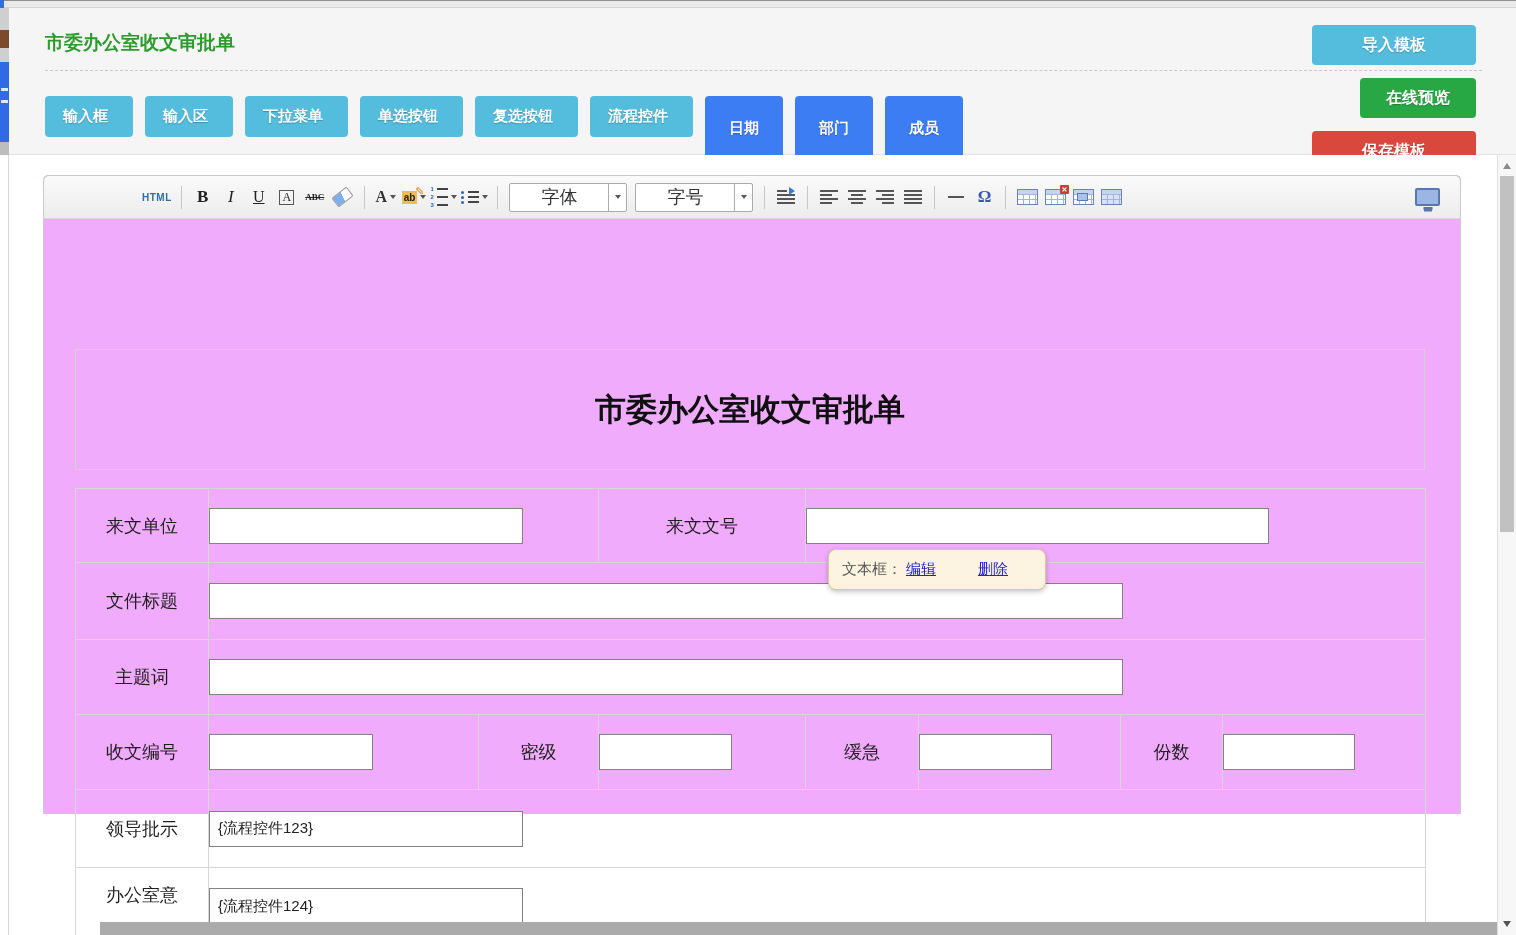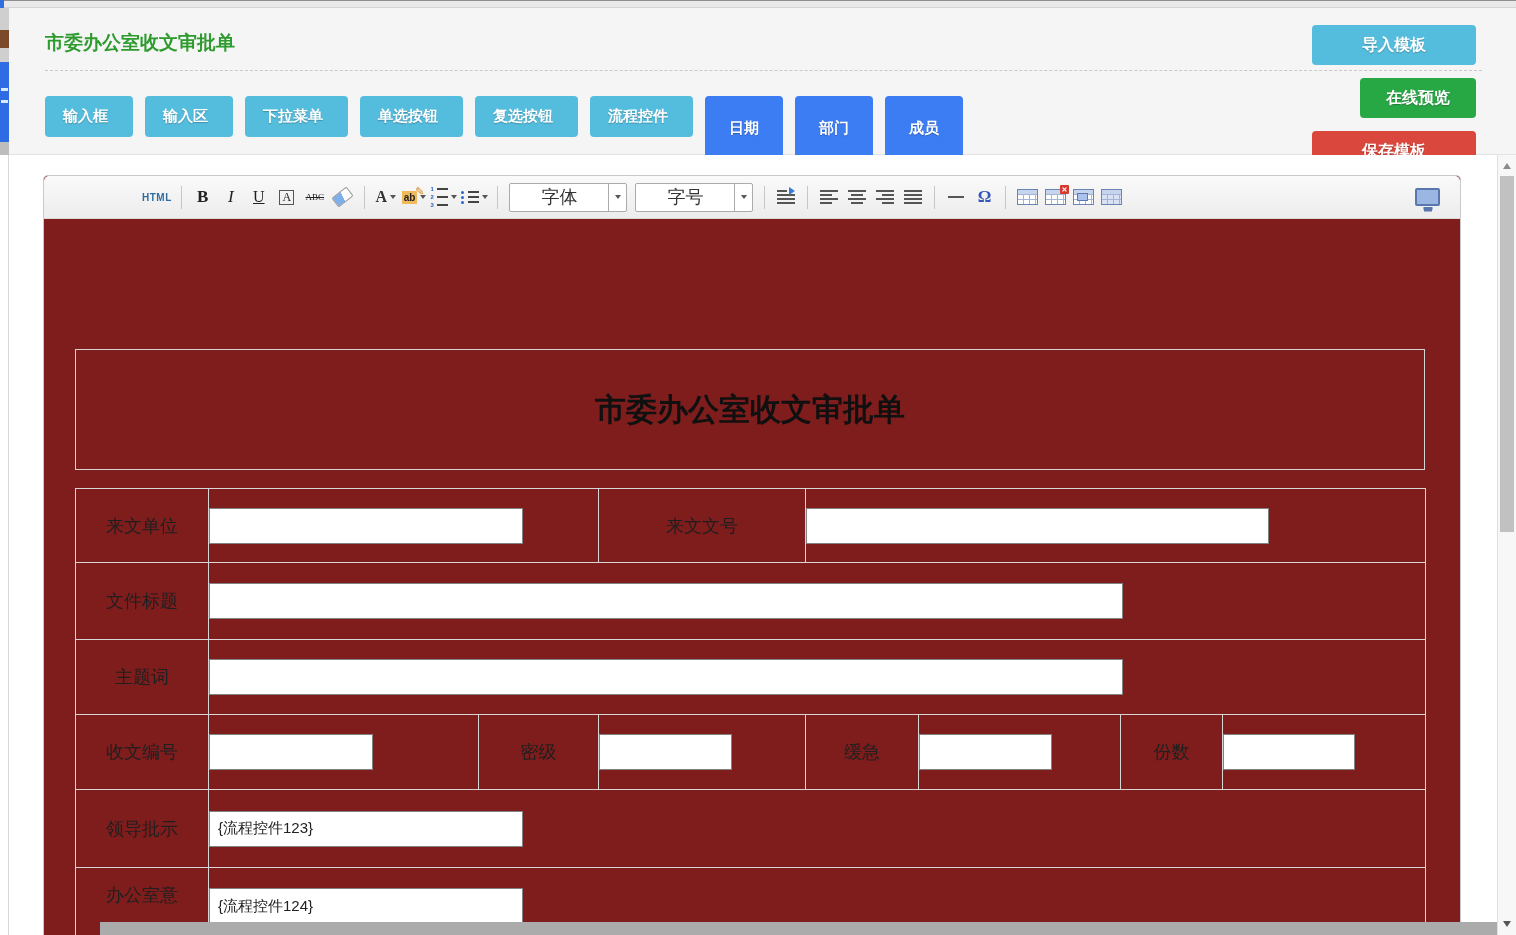--- a/index.html
+++ b/index.html
@@ -31,32 +31,32 @@
   .dashed{position:absolute;left:36px;right:34px;top:62px;border-top:1px dashed #c9c9c9;}
   .widgets{position:absolute;left:36px;top:88px;display:flex;gap:12px;}
   .wbtn{height:41px;display:flex;align-items:center;justify-content:center;padding:0 25px;
         color:#fff;font-size:15px;font-weight:bold;border-radius:4px;
         text-shadow:0 1px 1px rgba(0,0,0,.25);cursor:pointer;}
   .wbtn.cyan{background:#54bdde;padding-left:18px;}
   .wbtn.blue{background:#3d7df4;padding:12px 24px;}
 
   
   .main{position:absolute;left:9px;top:155px;width:1488px;height:780px;background:#fff;}
-  .editor{position:absolute;left:43px;top:175px;width:1418px;height:761px;background:#7f1d1d;
+  .editor{position:absolute;left:43px;top:175px;width:1418px;height:639px;background:#f0abfc;
           border:1px solid #c9c9c9;border-bottom:none;border-radius:5px 5px 0 0;box-sizing:border-box;}
   .toolbar{height:42px;background:linear-gradient(#fafafa,#ececec);border-bottom:1px solid #d9d9d9;
            border-radius:5px 5px 0 0;display:flex;align-items:center;padding:0 14px 0 96px;}
   .tbi{min-width:24px;height:26px;display:flex;align-items:center;justify-content:center;margin:0 2px;cursor:pointer;}
   .sep{width:1px;height:23px;background:#c6c6c6;margin:0 7px;}
   .tb-src{font-size:10px;font-weight:bold;color:#2e6da4;letter-spacing:.5px;}
   .tb-b{font-family:"Liberation Serif",serif;font-weight:bold;font-size:17px;color:#222;}
   .tb-i{font-family:"Liberation Serif",serif;font-style:italic;font-size:17px;color:#222;}
   .tb-u{font-family:"Liberation Serif",serif;font-size:16px;text-decoration:underline;color:#222;}
   .tb-abox{font-family:"Liberation Serif",serif;font-size:12px;line-height:13px;border:1px solid #555;padding:0 2px;color:#222;}
-  .tb-abc{font-family:"Liberation Serif",serif;font-size:9px;font-weight:normal;text-decoration:line-through;color:#222;}
+  .tb-abc{font-family:"Liberation Serif",serif;font-size:9px;font-weight:bold;text-decoration:line-through;color:#222;}
   .eraser{width:17px;height:10px;transform:rotate(-38deg);border:1px solid #999;border-radius:2px;
           background:linear-gradient(100deg,#7db0ea 52%,#fdfdfd 52%);}
   .caret{width:0;height:0;border-left:3px solid transparent;border-right:3px solid transparent;
          border-top:4px solid #555;margin-left:3px;}
   .tb-A{font-family:"Liberation Serif",serif;font-size:16px;font-weight:bold;color:#333;}
   .hl-wrap{position:relative;display:flex;align-items:center;}
   .hl-ab{background:#f0b95a;font-size:10px;font-weight:bold;padding:1px 2px;color:#222;}
   .hl-pen{position:absolute;right:-7px;top:-6px;color:#d98a1f;font-size:11px;}
   .list-icon{display:flex;flex-direction:column;gap:2px;}
   .list-row{display:flex;align-items:center;gap:2px;}
@@ -341,20 +341,25 @@
       <td class="lbl">领导批示</td>
       <td class="cell" colspan="7"><input class="inp w314" value="{流程控件123}" style=""></td>
     </tr>
     <tr style="height:112px">
       <td class="lbl vtop">办公室意</td>
       <td class="cell vtop" colspan="7"><input class="inp w314" value="{流程控件124}" style=""></td>
     </tr>
   </tbody>
     </table>
 
+  <div class="tooltip">
+    <span class="tt-label">文本框：</span>
+    <a class="tt-edit">编辑</a>
+    <a class="tt-del">删除</a>
+  </div>
 
   <div class="bottom-strip"></div>
   <div class="scrollbar">
     <div class="sb-up"></div>
     <div class="sb-thumb"></div>
     <div class="sb-down"></div>
   </div>
 
 </div>
 

